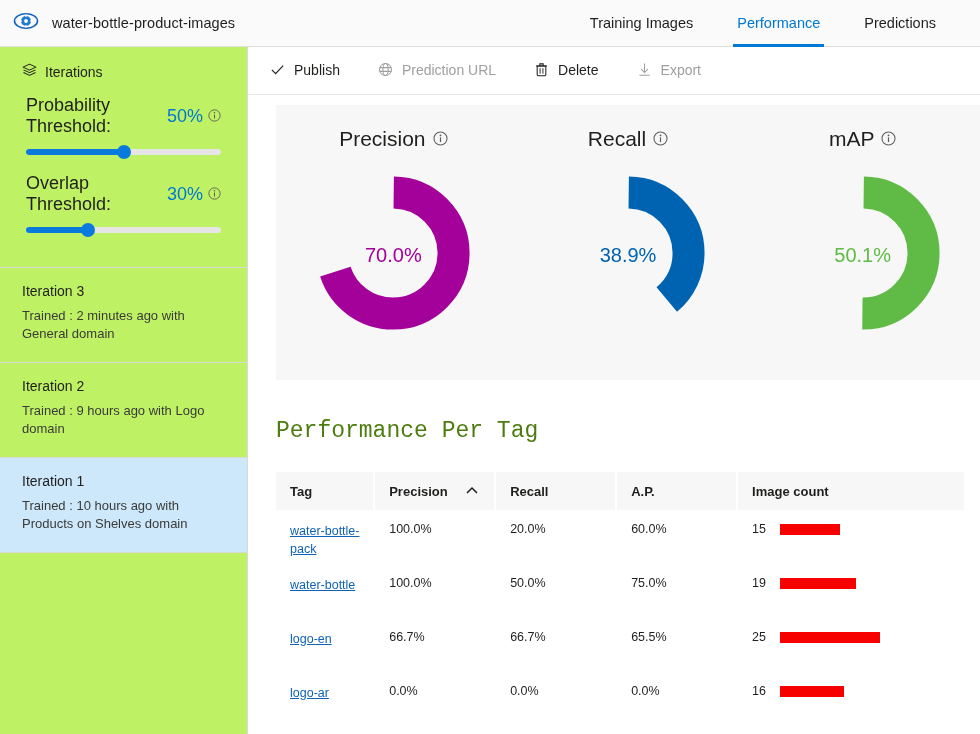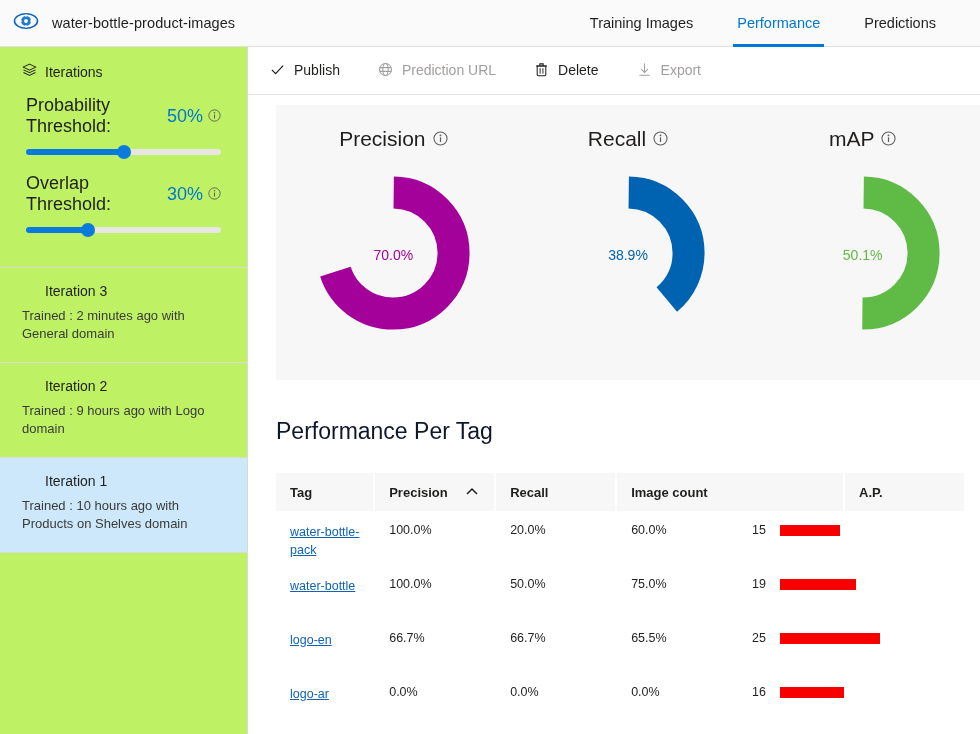--- a/index.html
+++ b/index.html
@@ -71,21 +71,21 @@
     position: absolute; top: 1px; width: 14px; height: 14px;
     border-radius: 50%; background: #0a7bdd; transform: translateX(-50%);
   }
   .divider-line { height: 1px; background: #d9d9d9; }
 
   .iteration {
     padding: 15px 22px 18px 22px; cursor: pointer;
     border-bottom: 1px solid #d9d9d9;
   }
   .iteration.selected { background: #cce8fa; }
-  .iter-name { font-size: 14px; color: #201f1e; margin-bottom: 8px; margin-left: 23px; }
+  .iter-name { font-size: 14px; color: #201f1e; margin-bottom: 8px; }
   .iter-sub { font-size: 13px; color: #3b3a39; line-height: 1.42; }
 
   
   .main {
     position: absolute; left: 248px; top: 47px;
     width: 732px; height: 687px; background: #ffffff;
     overflow: hidden;
   }
   .toolbar {
     display: flex; align-items: center; height: 48px;
@@ -105,25 +105,25 @@
   }
   .metric { flex: 1; display: flex; flex-direction: column; align-items: center; }
   .metric-title {
     margin-top: 22px; font-size: 21px; color: #201f1e;
     display: flex; align-items: center; gap: 7px; font-weight: 400;
   }
   .donut-wrap { position: relative; margin-top: 22px; }
   .donut-value {
     position: absolute; left: 0; top: 0; width: 100%; height: 100%;
     display: flex; align-items: center; justify-content: center;
-    font-size: 14px; font-weight: 400;
+    font-size: 20px; font-weight: 400;
   }
 
   .section-title {
-    margin: 38px 16px 0 28px; font-size: 23px; color: #0f172a; font-weight: 400;
+    margin: 38px 16px 0 28px; font-size: 23px; color: #4d7c0f; font-weight: 400; font-family: Liberation Mono, monospace;
   }
 
   
   .perf-table { margin: 28px 0 0 28px; width: 690px; }
   .trow { display: flex; }
   .thead .cell {
     background: #f7f7f7; height: 38px; display: flex; align-items: center;
     font-size: 13px; font-weight: bold; color: #201f1e;
     padding-left: 14px; margin-right: 2px;
   }
@@ -345,22 +345,22 @@
       <div class="cell c-tag">Tag</div>
       <div class="cell c-prec">
         <span>Precision</span>
         <span class="sort-caret">
           <svg width="12" height="9" viewBox="0 0 12 9">
             <path d="M1 7 6 2l5 5" fill="none" stroke="#201f1e" stroke-width="1.5"></path>
           </svg>
         </span>
       </div>
       <div class="cell c-rec">Recall</div>
+      <div class="cell c-ap">A.P.</div>
       <div class="cell c-count">Image count</div>
-      <div class="cell c-ap">A.P.</div>
     </div>
 
     <div class="tbody">
       <div class="trow">
         <div class="cell c-tag">
           <span class="tag-link">water-bottle-pack</span>
         </div>
         <div class="cell c-prec">100.0%</div>
         <div class="cell c-rec">20.0%</div>
         <div class="cell c-ap">60.0%</div>

